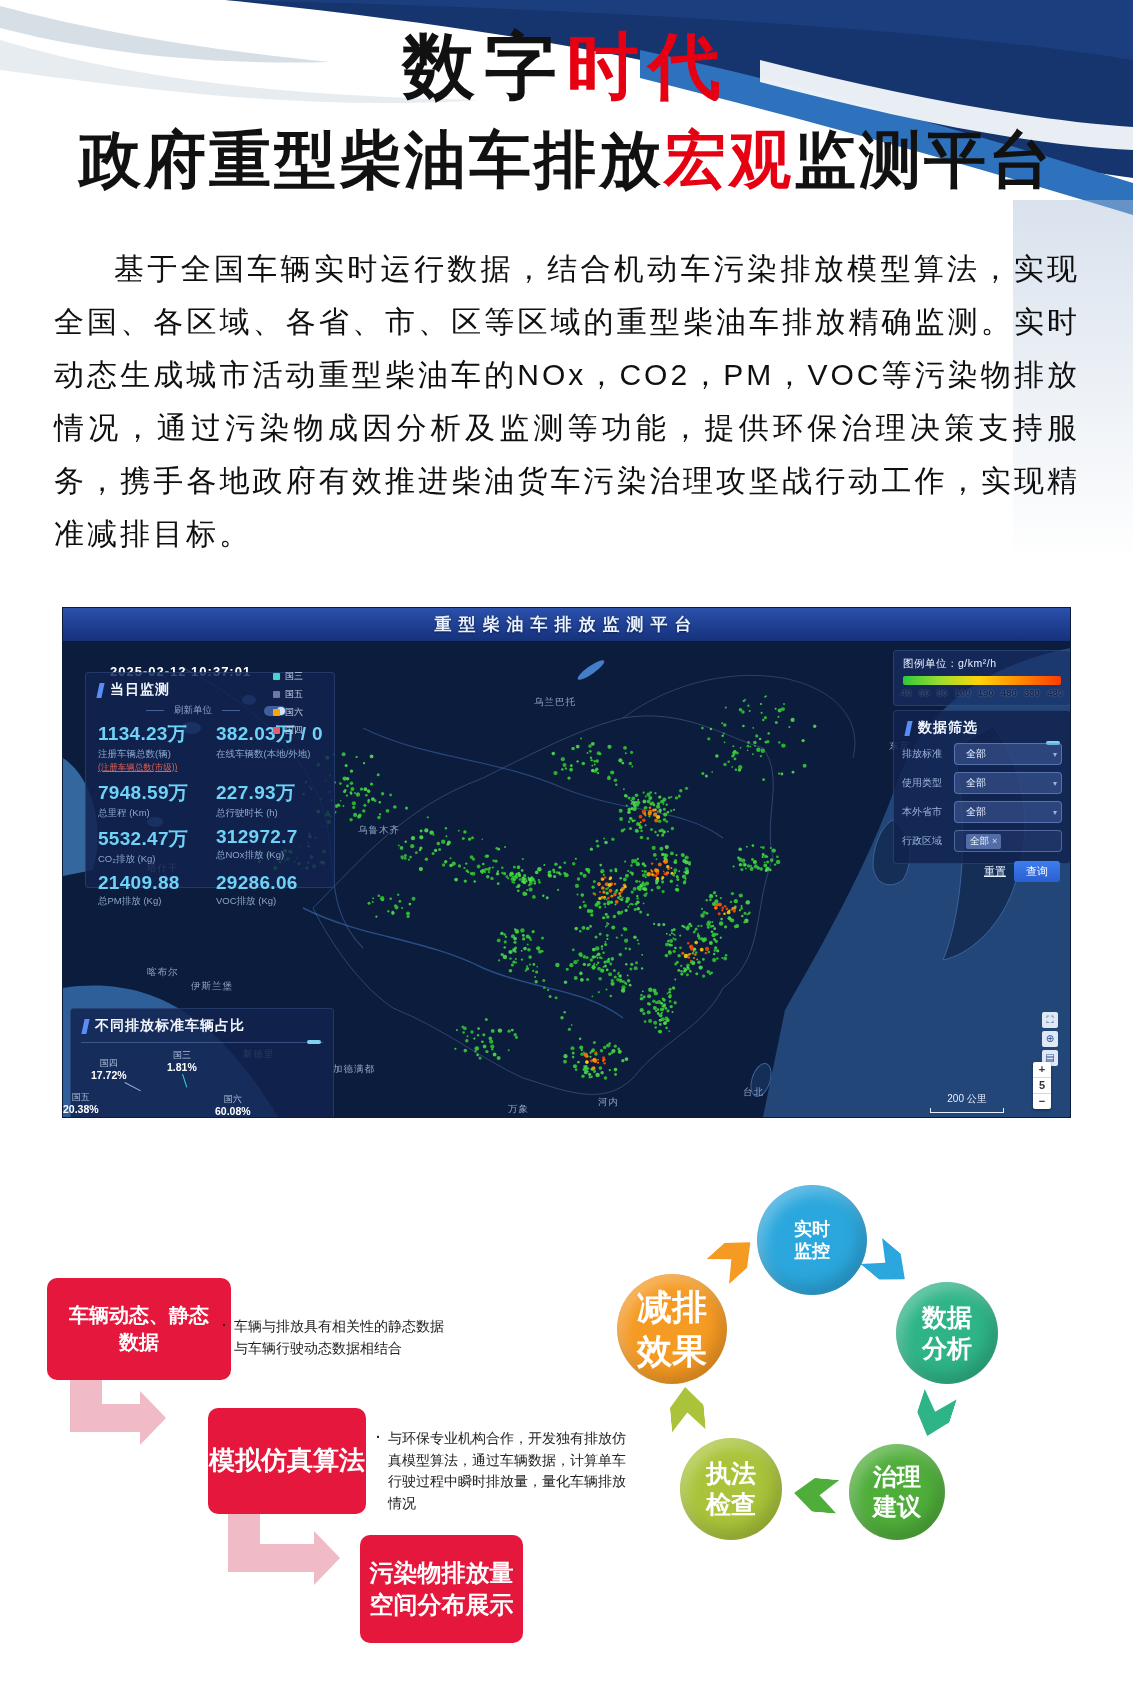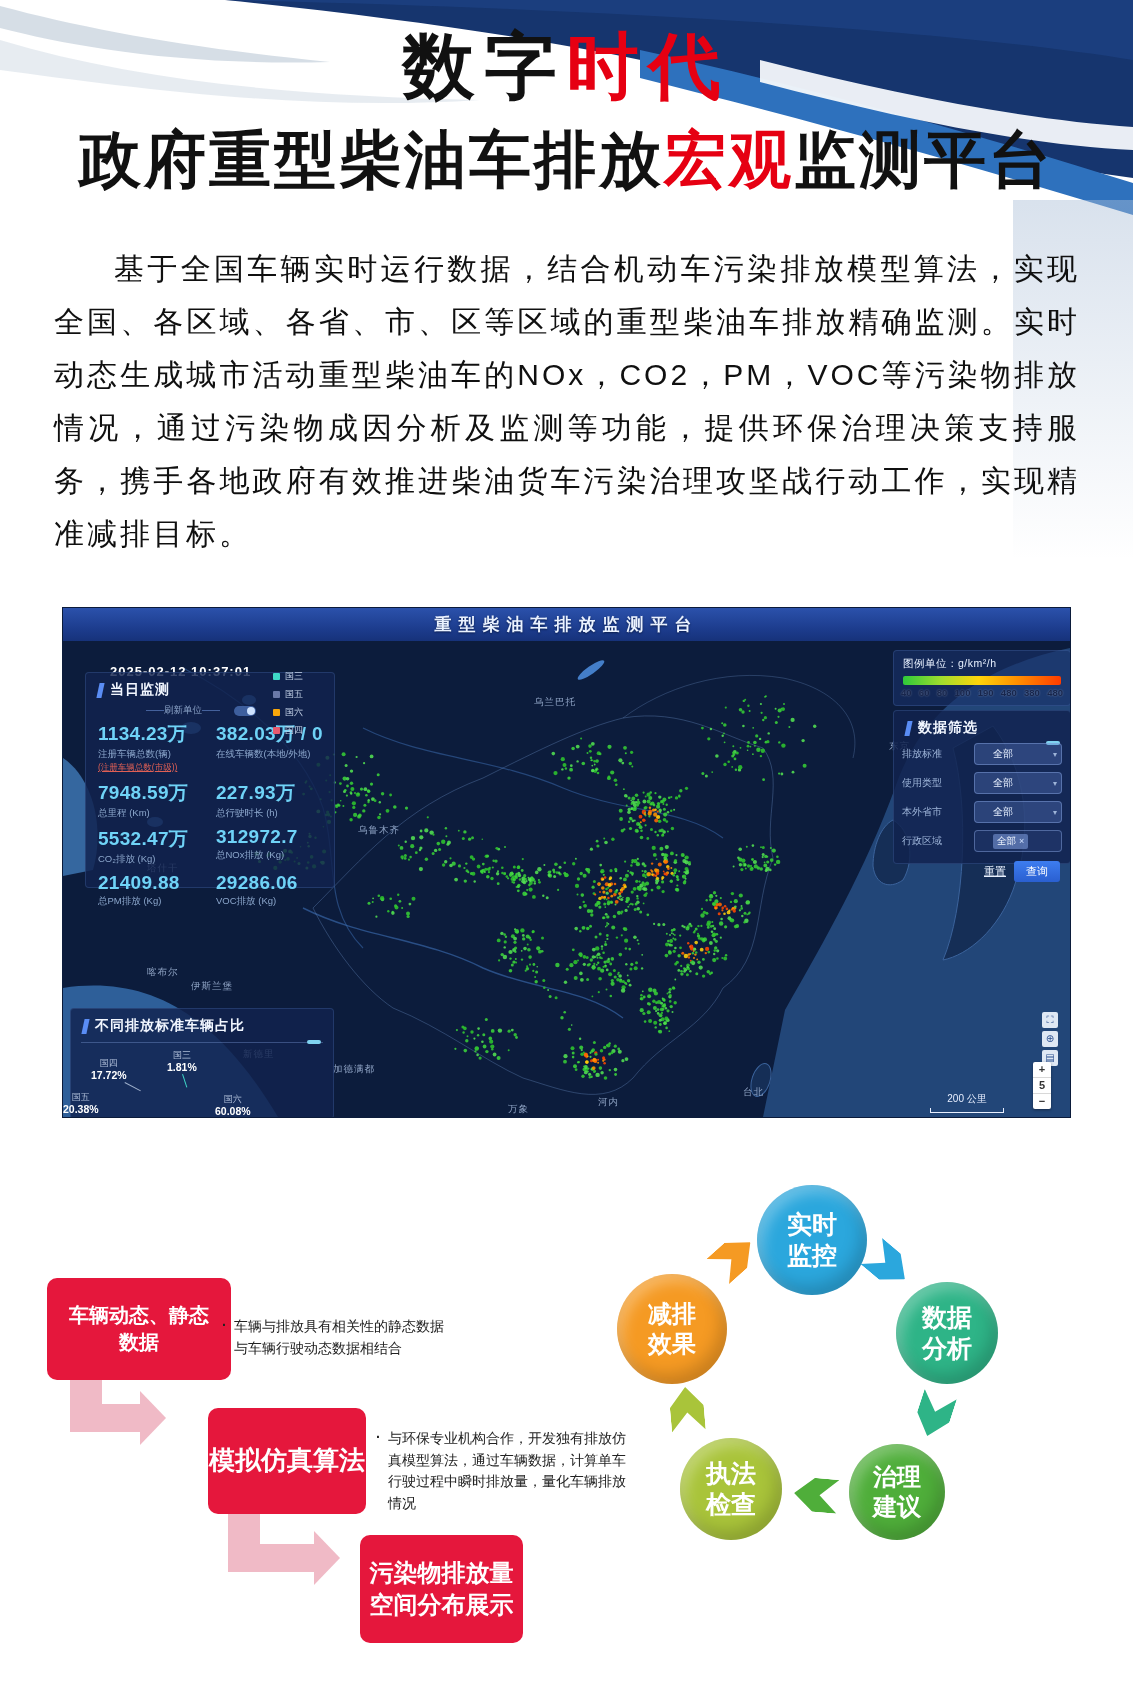--- a/index.html
+++ b/index.html
@@ -25,21 +25,21 @@
   #titlebar span{color:#eaf2ff;font-size:17px;font-weight:bold;letter-spacing:7px;text-shadow:0 1px 2px #0a1c4a;}
   .ts{position:absolute;left:15px;top:56px;z-index:6;color:#fff;font-size:13px;font-weight:bold;letter-spacing:1px;margin-left:32px;}
   .panel{position:absolute;background:rgba(17,34,78,.82);border:1px solid rgba(90,130,200,.25);
     border-radius:4px;z-index:6;}
   .p-title{display:flex;align-items:center;gap:7px;padding:8px 0 0 12px;}
   .p-bar{width:5px;height:15px;background:#5a8df5;transform:skewX(-12deg);}
   .p-title span{color:#f2f7ff;font-size:14px;font-weight:bold;letter-spacing:1px;}
   .collapse-dash{position:absolute;right:10px;width:14px;height:4px;background:#7fd3f0;border-radius:2px;cursor:pointer;}
   
   #today{left:22px;top:64px;width:248px;height:214px;}
-  .refresh-row{display:flex;align-items:center;gap:0;margin:5px 14px 0 60px;}
+  .refresh-row{display:flex;align-items:center;gap:10px;margin:5px 14px 0 60px;}
   .refresh-row .line{flex:0 0 18px;height:1px;background:#44619c;}
   .refresh-row span{color:#8ba3c7;font-size:9.5px;}
   .toggle{margin-left:14px;width:22px;height:10px;border-radius:5px;background:#3e5f9e;position:relative;cursor:pointer;}
   .toggle i{position:absolute;right:1px;top:1px;width:8px;height:8px;border-radius:50%;background:#cfe3ff;}
   .stats{display:grid;grid-template-columns:118px 112px;padding:4px 0 0 12px;row-gap:6px;}
   .stat .v{color:#6fd3f7;font-size:19px;font-weight:bold;letter-spacing:.3px;white-space:nowrap;}
   .stat .l{color:#8ca7cc;font-size:9.5px;margin-top:1px;white-space:nowrap;}
   .stat .s{color:#e06055;font-size:8.5px;margin-top:1px;white-space:nowrap;text-decoration:underline;}
   
   #legend{left:830px;top:42px;width:176px;height:54px;background:rgba(25,48,105,.6);}
@@ -47,21 +47,21 @@
   #grad{margin:5px 9px 0 9px;height:9px;border-radius:2px;
     background:linear-gradient(90deg,#2ec93a,#9fdd2e 24%,#ffd40a 48%,#ff9000 72%,#ff3c00 100%);}
   .ticks{display:flex;justify-content:space-between;margin:2px 7px 0 7px;}
   .ticks span{color:#18264c;font-size:9.5px;font-weight:bold;text-shadow:0 0 2px rgba(255,255,255,.35);}
   
   #filter{left:830px;top:102px;width:176px;height:152px;}
   .f-rows{margin-top:6px;}
   .f-row{display:flex;align-items:center;margin:0 8px 7px 8px;}
   .f-row .fl{width:52px;color:#9db4d8;font-size:10px;}
   .select{flex:1;height:20px;background:rgba(86,117,188,.38);border:1px solid rgba(140,170,230,.45);
-    border-radius:4px;display:flex;align-items:center;padding:0 18px;cursor:pointer;position:relative;margin-left:20px;}
+    border-radius:4px;display:flex;align-items:center;padding:0 11px;cursor:pointer;position:relative;}
   .select .val{color:#e6efff;font-size:10px;}
   .select .caret{position:absolute;right:4px;color:#9db4d8;font-size:8px;}
   .tagged{background:rgba(60,85,150,.25);}
   .tag{display:flex;align-items:center;gap:3px;background:rgba(130,160,225,.55);border-radius:2px;
     padding:1px 4px;color:#f0f6ff;font-size:9.5px;}
   .tag .x{font-size:9px;color:#cfe0ff;cursor:pointer;}
   .f-btns{display:flex;justify-content:flex-end;align-items:center;gap:8px;margin:9px 10px 0 0;}
   #reset-btn{color:#eaf2ff;font-size:11px;text-decoration:underline;cursor:pointer;}
   #query-btn{background:linear-gradient(180deg,#3d7df0,#2a5fd0);color:#fff;font-size:11px;
     padding:3px 12px;border-radius:3px;cursor:pointer;}
@@ -1666,33 +1666,33 @@
     <div class="v" style="left:228px;top:1514px;width:32px;height:58px;"></div>
     <div class="h" style="left:228px;top:1544px;width:86px;height:28px;"></div>
     <div class="head" style="left:314px;top:1531px;"></div>
   </div>
 
   <div class="rbox" style="left:360px;top:1535px;width:163px;height:108px;font-size:24px;">
     <span class="t">污染物排放量
 空间分布展示</span>
   </div>
 
-  <div class="circle" style="left: 757px; top: 1185px; width: 110px; height: 110px; font-size: 25px; background: rgb(43, 167, 221);">
+  <div class="circle" style="left: 757px; top: 1185px; width: 110px; height: 110px; font-size: 18px; background: rgb(43, 167, 221);">
     <span>实时监控</span>
   </div>
   <div class="circle" style="left: 896px; top: 1282px; width: 102px; height: 102px; font-size: 25px; background: rgb(46, 180, 135);">
     <span>数据分析</span>
   </div>
   <div class="circle" style="left: 849px; top: 1444px; width: 96px; height: 96px; font-size: 24px; background: rgb(79, 174, 58);">
     <span>治理建议</span>
   </div>
   <div class="circle" style="left: 680px; top: 1438px; width: 102px; height: 102px; font-size: 25px; background: rgb(169, 196, 58);">
     <span>执法检查</span>
   </div>
-  <div class="circle" style="left: 617px; top: 1274px; width: 110px; height: 110px; font-size: 24px; background: rgb(245, 154, 35);">
+  <div class="circle" style="left: 617px; top: 1274px; width: 110px; height: 110px; font-size: 35px; background: rgb(245, 154, 35);">
     <span>减排效果</span>
   </div>
 
   <div class="chev" style="left: 712px; top: 1240px; transform: rotate(-42deg); background: rgb(245, 154, 35);"></div>
   <div class="chev" style="left: 866px; top: 1248px; transform: rotate(40deg); background: rgb(43, 167, 221);"></div>
   <div class="chev" style="left: 912px; top: 1398px; transform: rotate(108deg); background: rgb(46, 180, 135);"></div>
   <div class="chev" style="left: 794px; top: 1478px; transform: rotate(185deg); background: rgb(79, 174, 58);"></div>
   <div class="chev" style="left: 665px; top: 1392px; transform: rotate(-95deg); background: rgb(169, 196, 58);"></div>
 
 </div>

